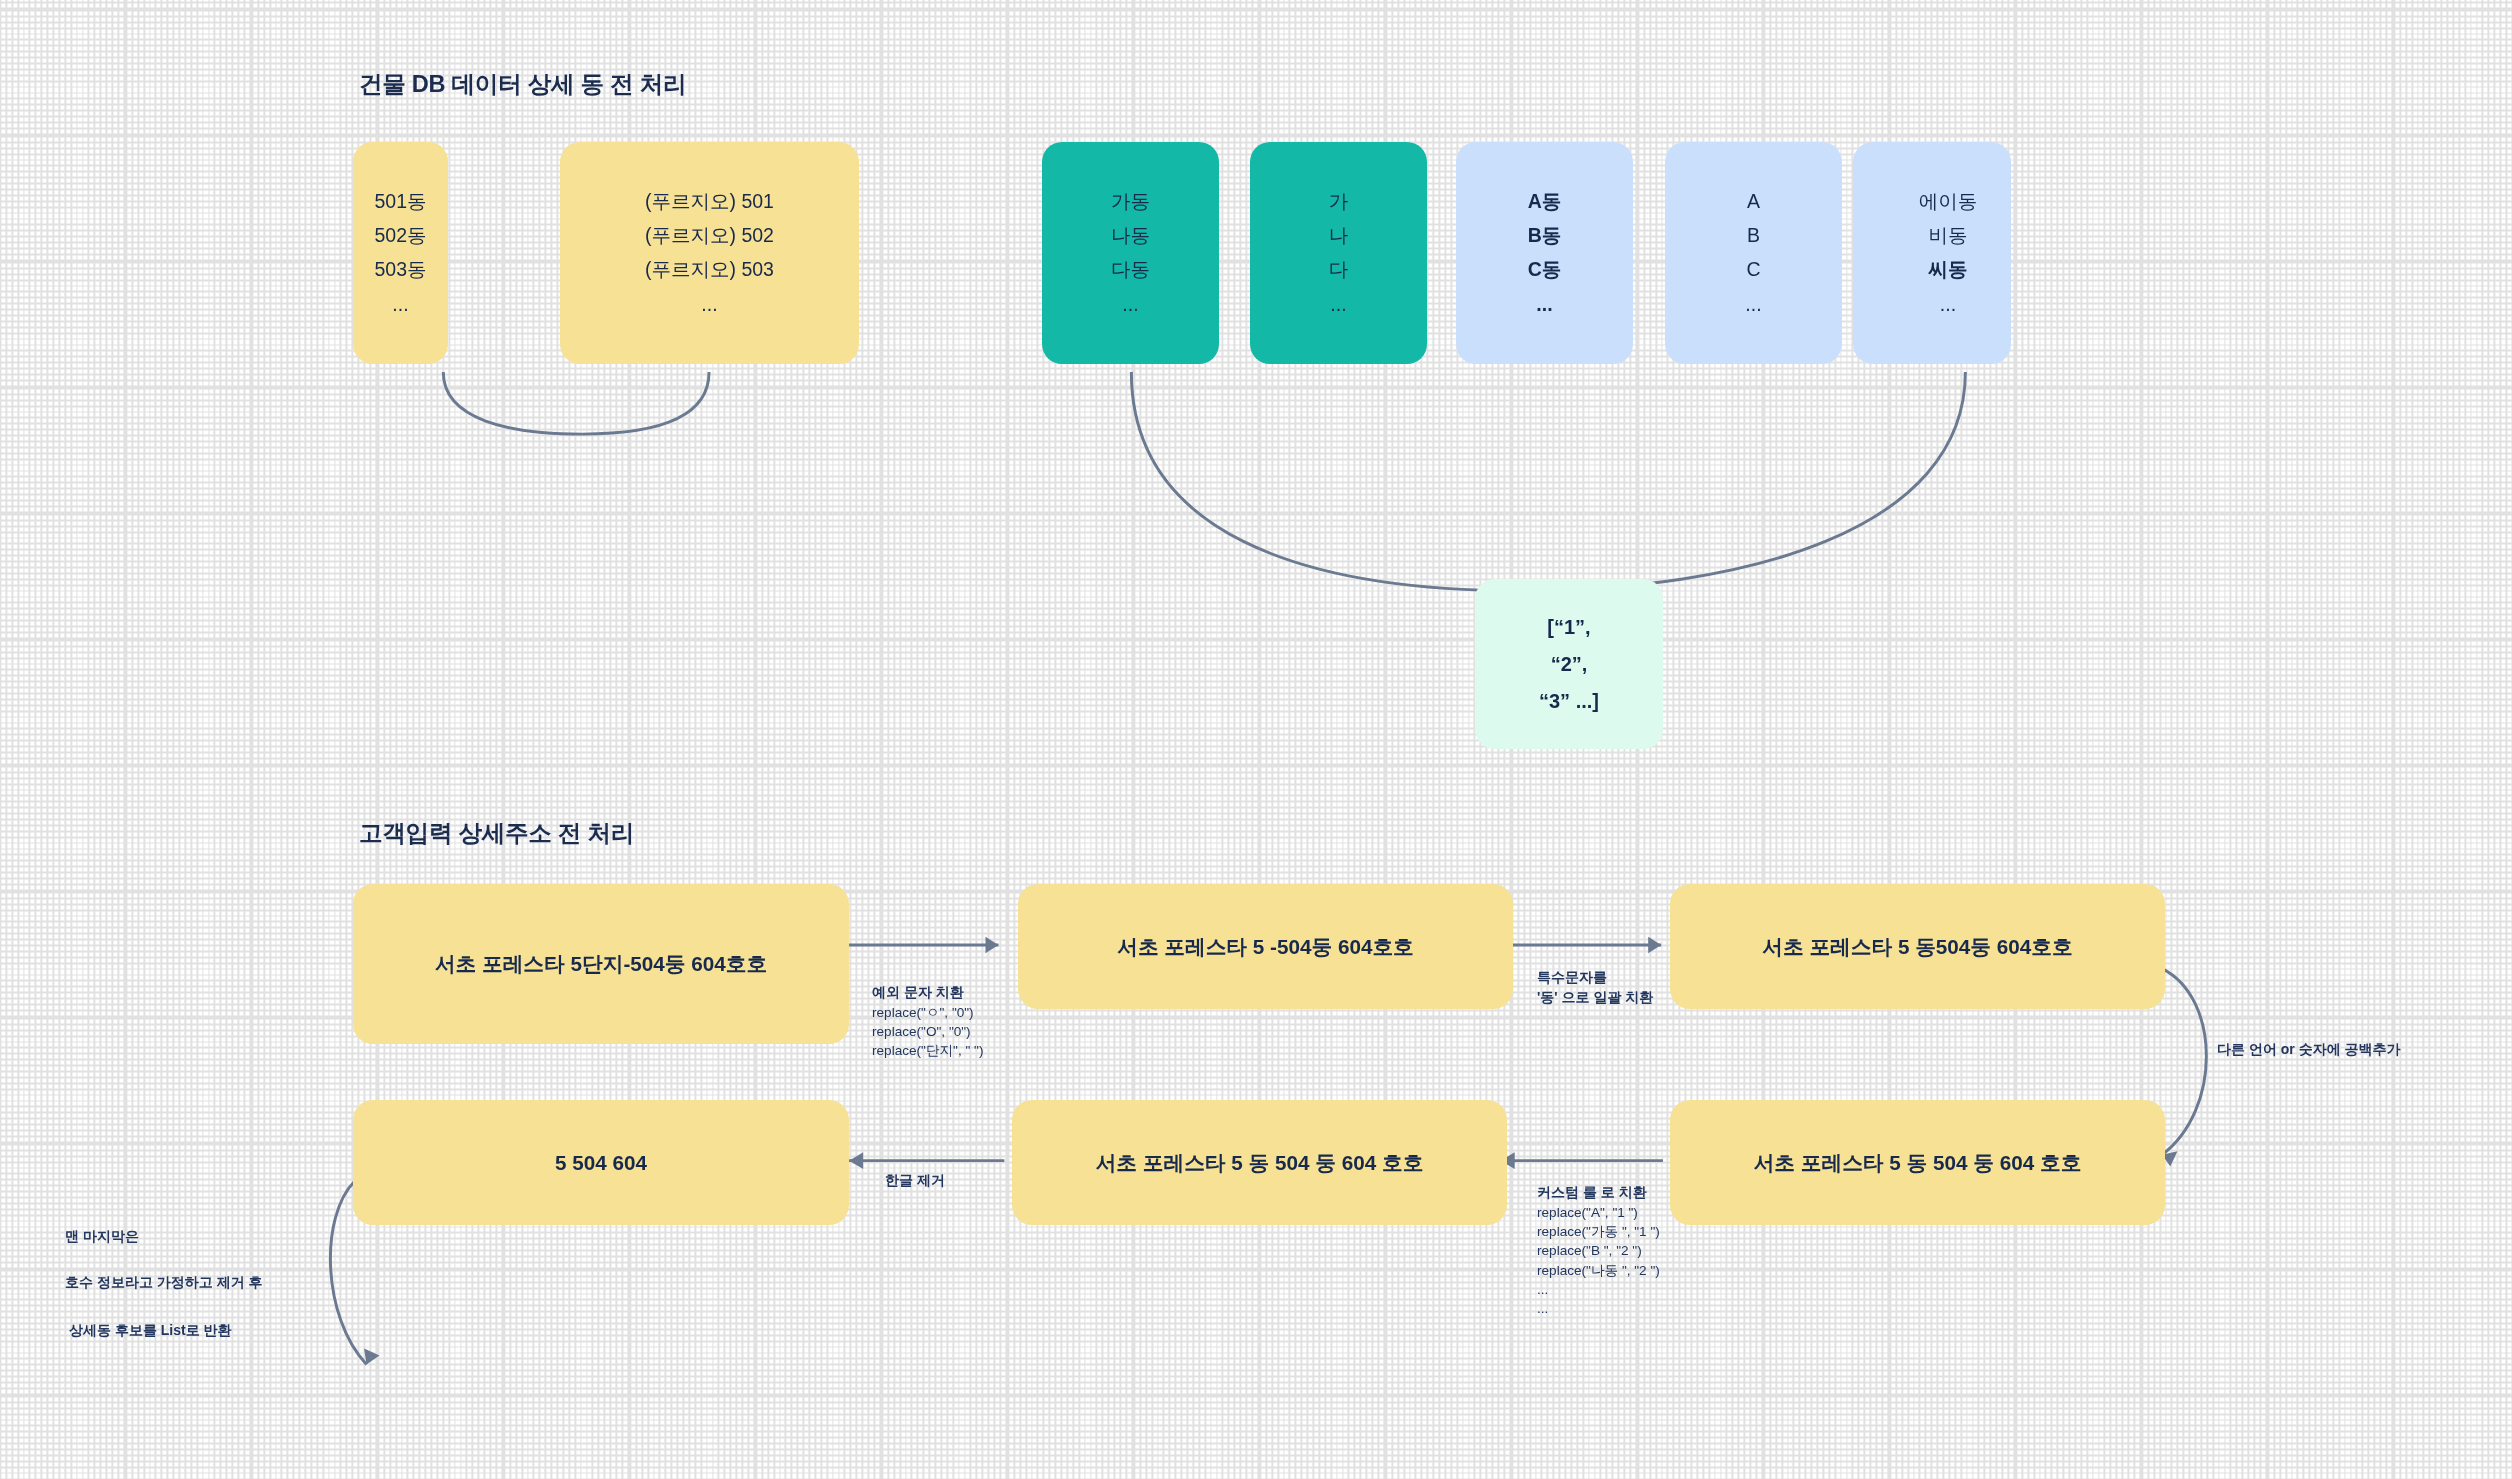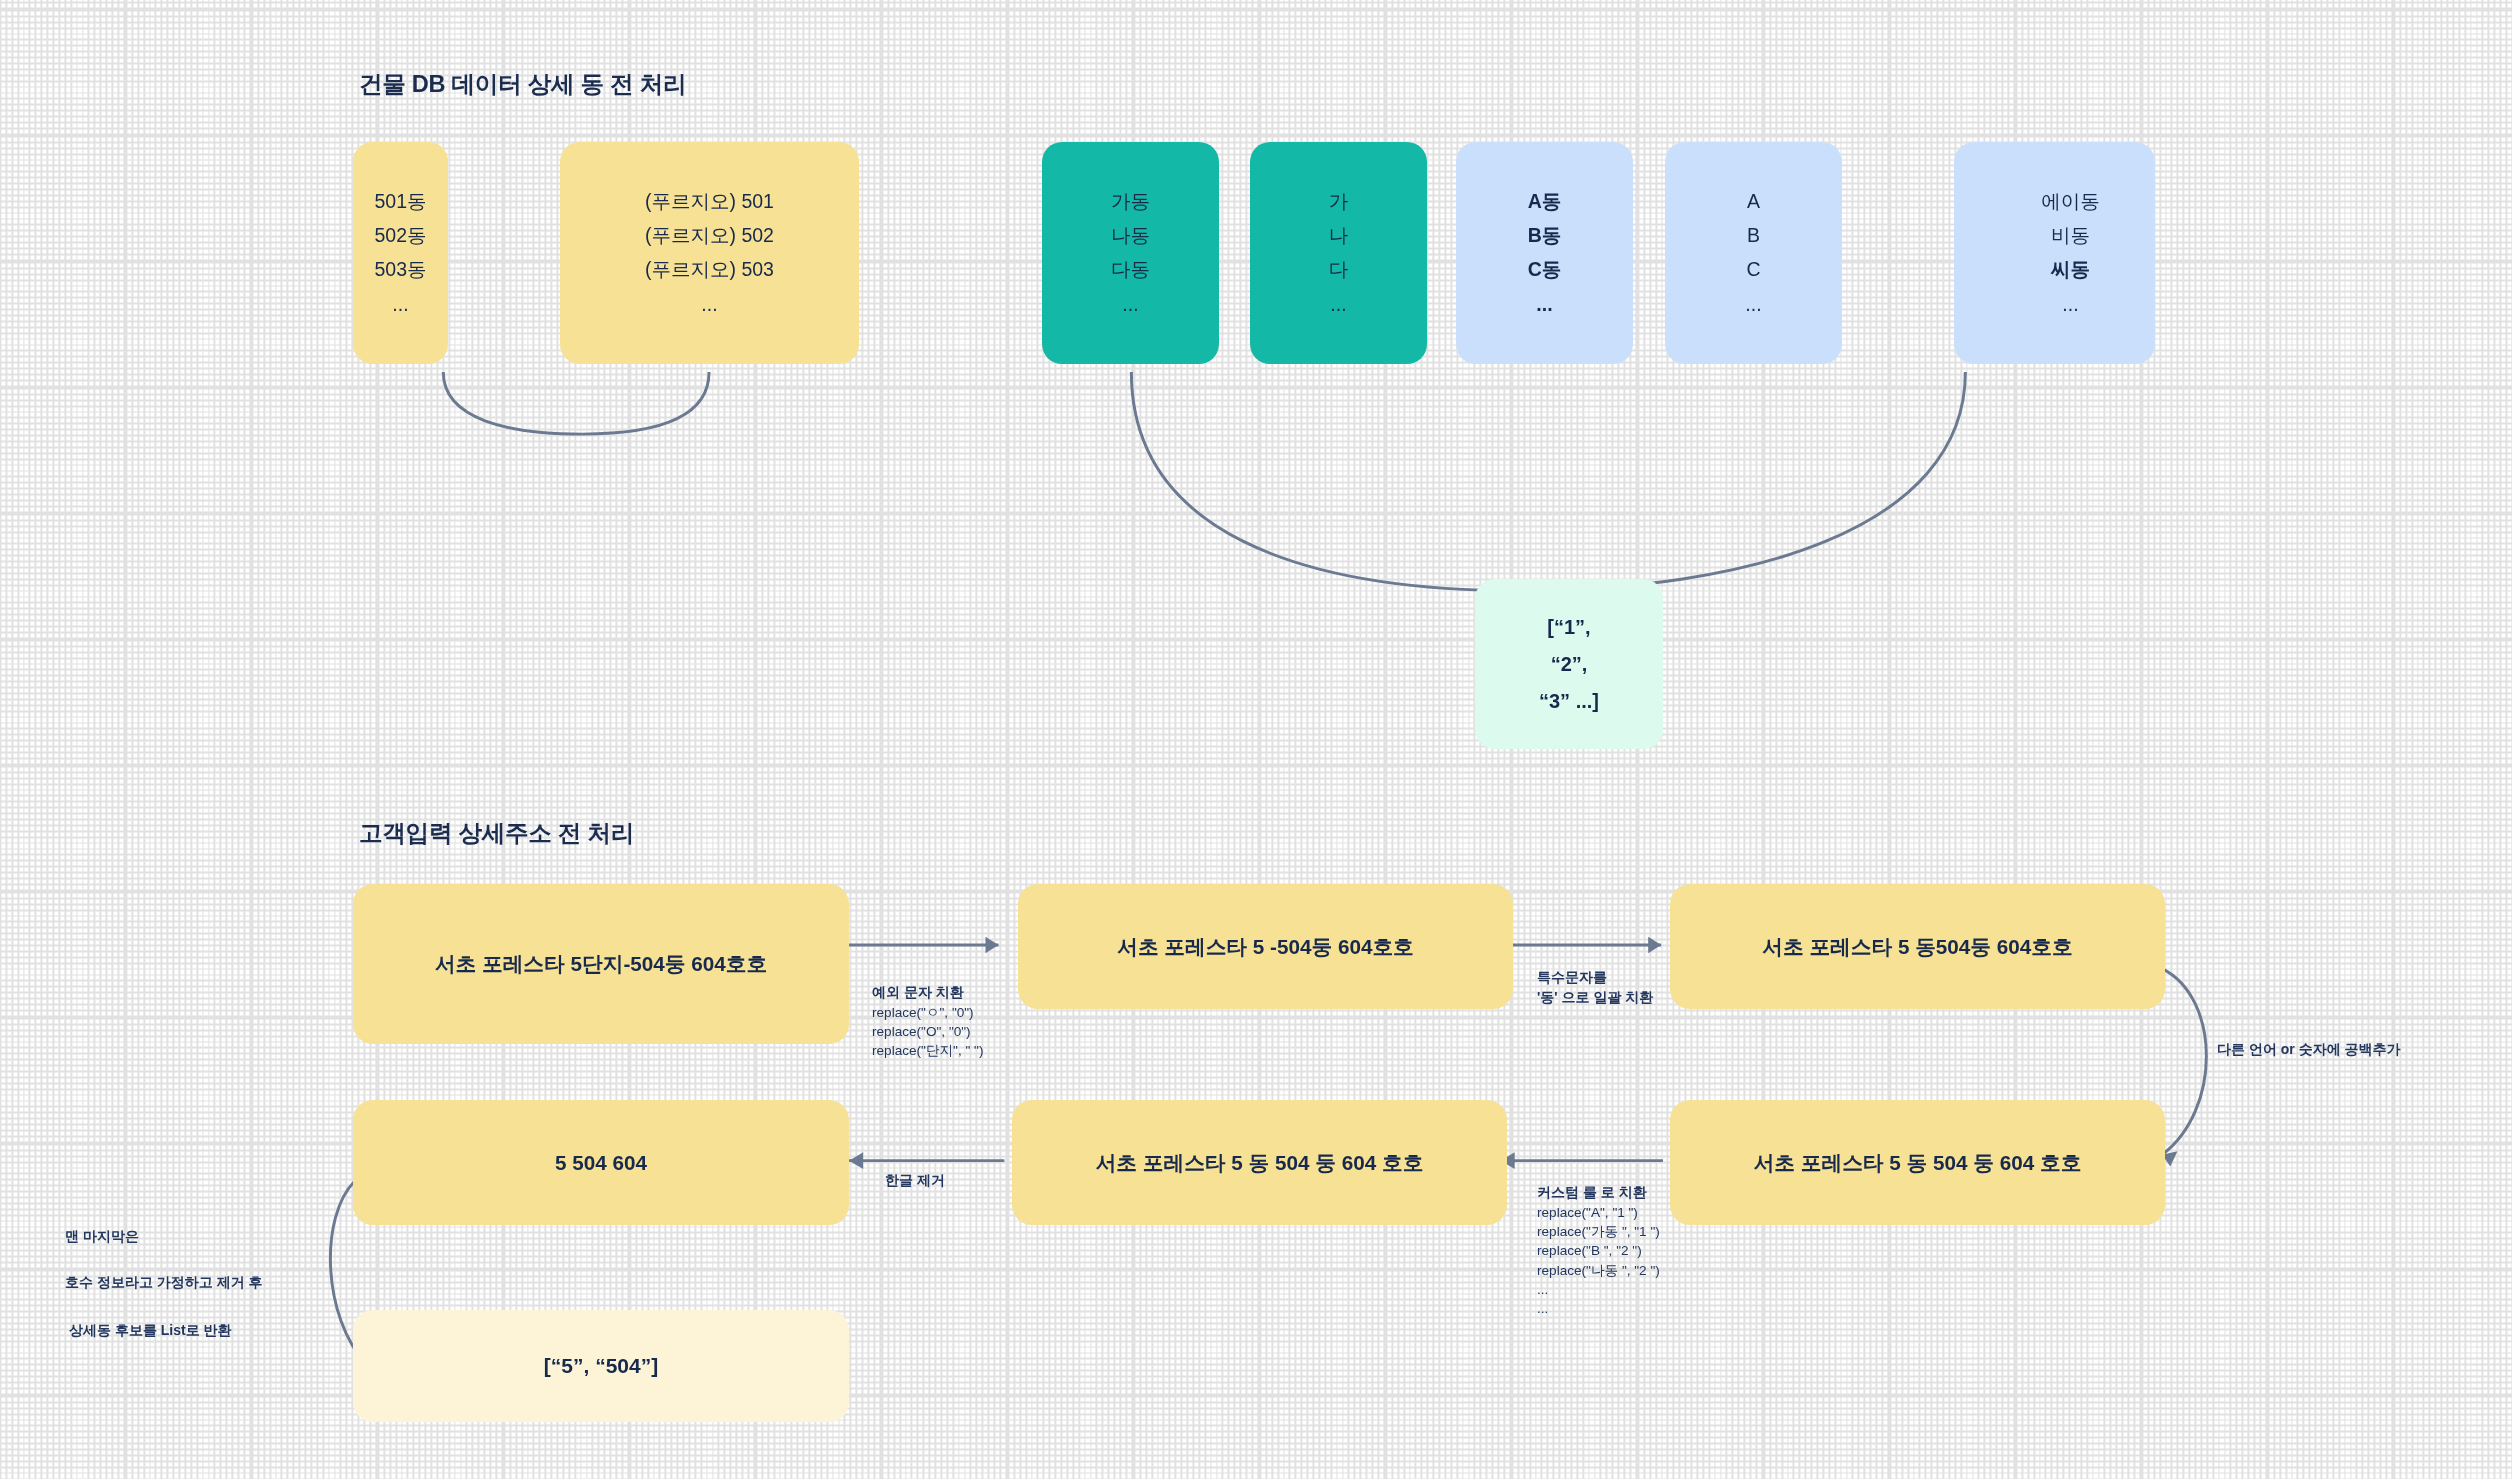--- a/index.html
+++ b/index.html
@@ -166,21 +166,21 @@
     <span class="ln">...</span>
   </div>
 
   <div class="card blue tall" style="left:1665px;top:142px;width:177px;height:222px;">
     <span class="ln">A</span>
     <span class="ln">B</span>
     <span class="ln">C</span>
     <span class="ln">...</span>
   </div>
 
-  <div class="card blue tall" style="left:1954px;top:142px;width:201px;height:222px;padding-left:32px;">
+  <div class="card blue tall" style="left:1853px;top:142px;width:158px;height:222px;padding-left:32px;">
     <span class="ln">에이동</span>
     <span class="ln">비동</span>
     <span class="ln bold-in">씨동</span>
     <span class="ln">...</span>
   </div>
 
 
   <div class="result lightgreen" style="left:1475px;top:579px;width:188px;height:170px;">
     <span class="ln">[“1”,</span>
     <span class="ln">“2”,</span>
@@ -206,23 +206,20 @@
     </div>
 
   <div class="flowbox" style="left:1012px;top:1100px;width:495px;height:125px;">
       <span>서초 포레스타 5 동 504 둥 604 호호</span>
     </div>
 
   <div class="flowbox" style="left:353px;top:1100px;width:496px;height:125px;">
       <span>5 504 604</span>
     </div>
 
-  <div class="finalbox" style="left:353px;top:1310px;width:496px;height:112px;">
-      <span>[“5”, “504”]</span>
-    </div>
 
   <div class="note" style="left:855px;top:983px;">
     <span class="hd">예외 문자 치환</span>
     <span class="cd">replace("ㅇ", "0")</span>
     <span class="cd">replace("O", "0")</span>
     <span class="cd">replace("단지", " ")</span>
   </div>
 
   <div class="note" style="left:1520px;top:968px;font-weight:bold;">
     <span class="hd">특수문자를</span>

